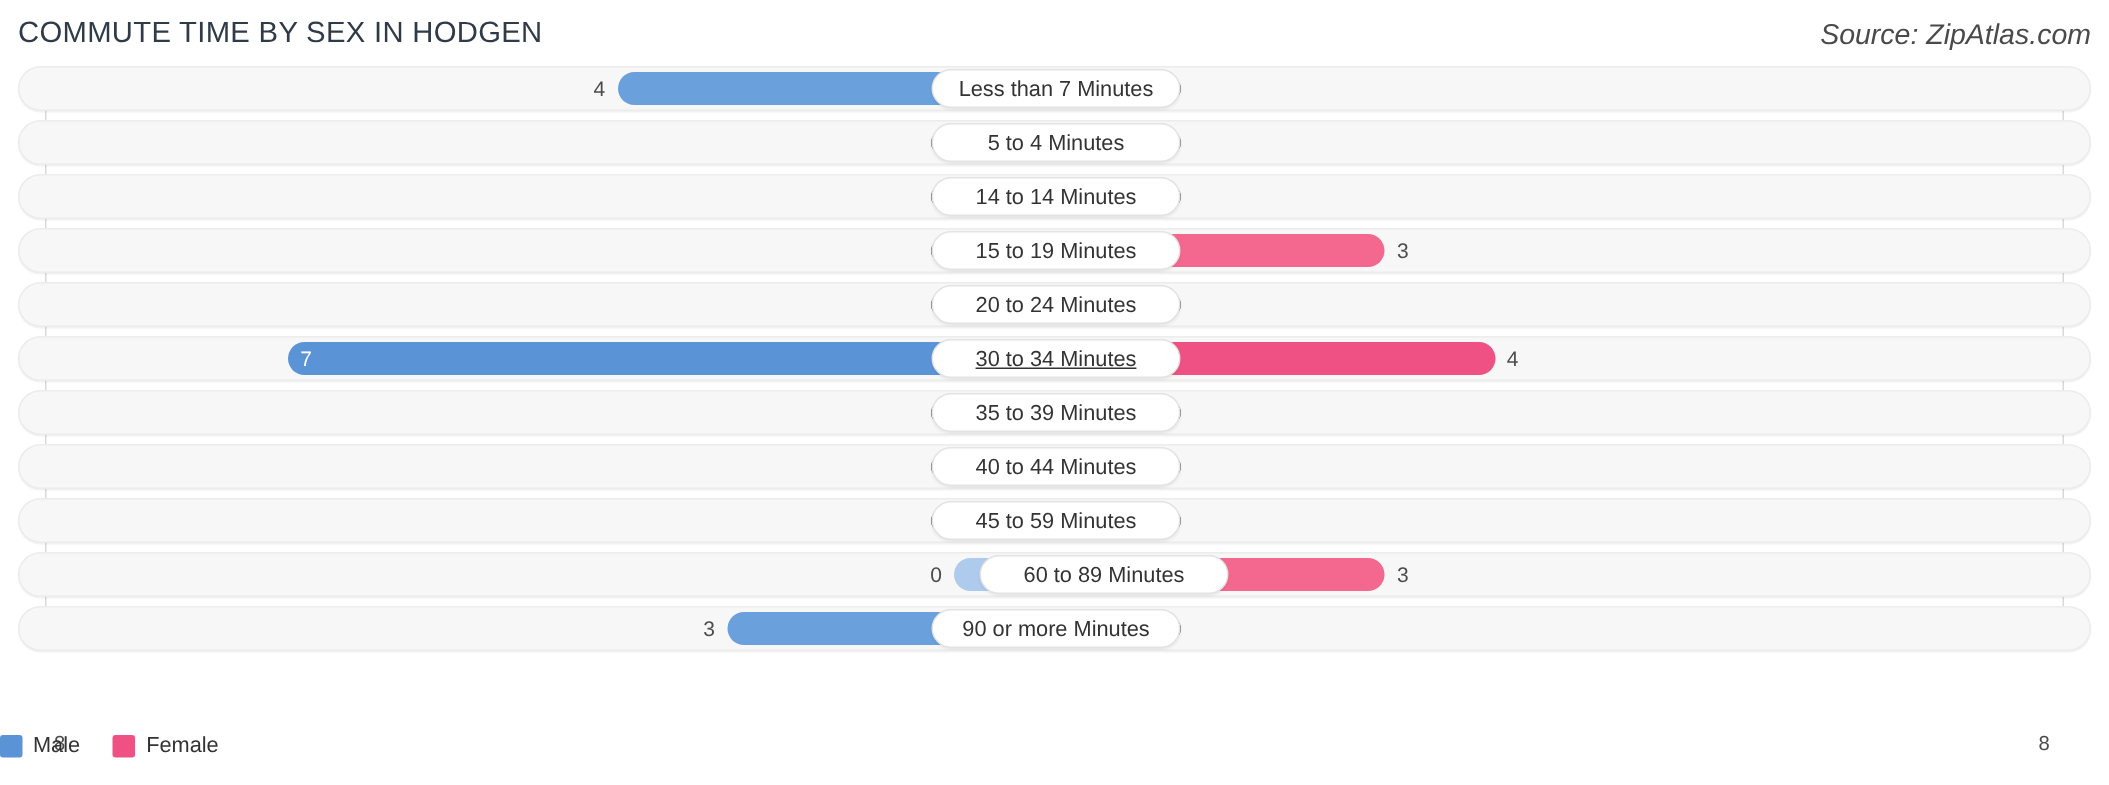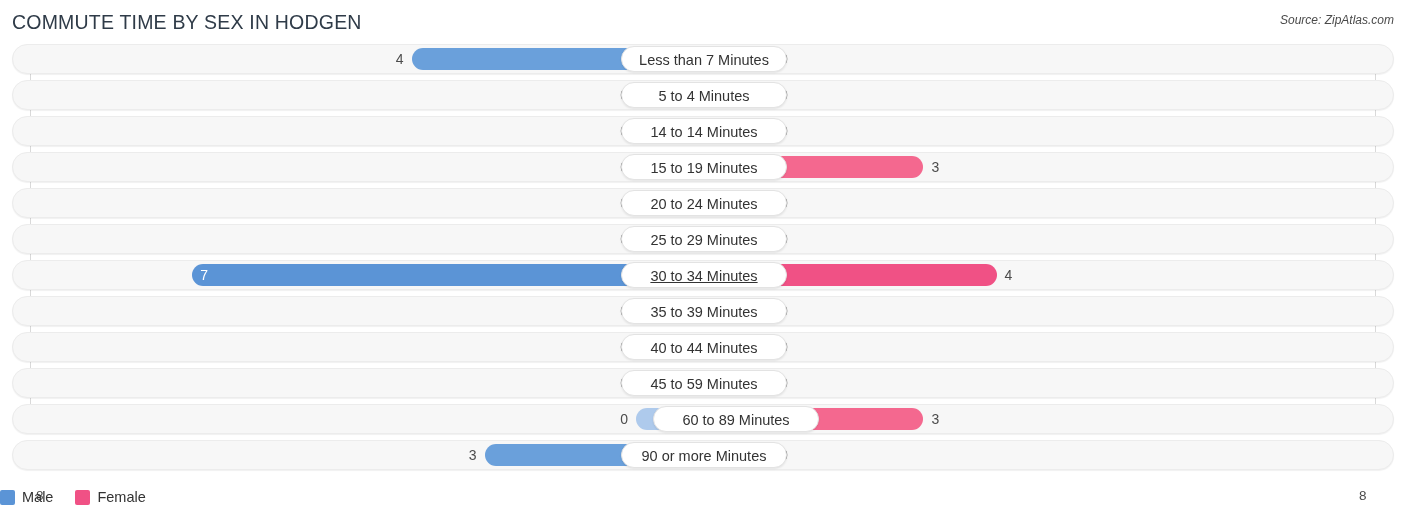--- a/index.html
+++ b/index.html
@@ -29,21 +29,21 @@
     font-size: 19.5px;
     letter-spacing: .2px;
     color: #2f3b48;
     font-weight: 400;
     white-space: nowrap;
   }
   #chart-source {
     position: absolute;
     right: 12px;
     top: 13px;
-    font-size: 12px;
+    font-size: 19px;
     font-style: italic;
     color: #4a4a4a;
     white-space: nowrap;
   }
 
   
   #plot {
     position: absolute;
     left: 0;
     top: 44px;
@@ -227,27 +227,20 @@
         <div class="cat-pill" style="left: 608px; width: 166px;">15 to 19 Minutes</div>
       </div>
       <div class="row">
         <div class="bar bar-male cap stub" style="left: 623px; width: 68px;"></div>
         <div class="bar bar-female cap stub" style="left: 691px; width: 68px;"></div>
         <div class="val val-male" style="left: 581px; width: 34px;">0</div>
         <div class="val val-female" style="left: 767px; width: 34px;">0</div>
         <div class="cat-pill" style="left: 608px; width: 166px;">20 to 24 Minutes</div>
       </div>
       <div class="row">
-        <div class="bar bar-male cap stub" style="left: 623px; width: 68px;"></div>
-        <div class="bar bar-female cap stub" style="left: 691px; width: 68px;"></div>
-        <div class="val val-male" style="left: 581px; width: 34px;">0</div>
-        <div class="val val-female" style="left: 767px; width: 34px;">0</div>
-        <div class="cat-pill" style="left: 608px; width: 166px;">25 to 29 Minutes</div>
-      </div>
-      <div class="row">
         <div class="bar bar-male cap strong" style="left: 179.125px; width: 511.875px;"></div>
         <div class="bar bar-female cap strong" style="left: 691px; width: 292.5px;"></div>
         <div class="val val-male inside" style="left: 187.125px; width: 30px; text-align: left;">7</div>
         <div class="val val-female" style="left: 991.5px; width: 34px;">4</div>
         <div class="cat-pill" style="left: 608px; width: 166px; text-decoration: underline;">30 to 34 Minutes</div>
       </div>
       <div class="row">
         <div class="bar bar-male cap stub" style="left: 623px; width: 68px;"></div>
         <div class="bar bar-female cap stub" style="left: 691px; width: 68px;"></div>
         <div class="val val-male" style="left: 581px; width: 34px;">0</div>

